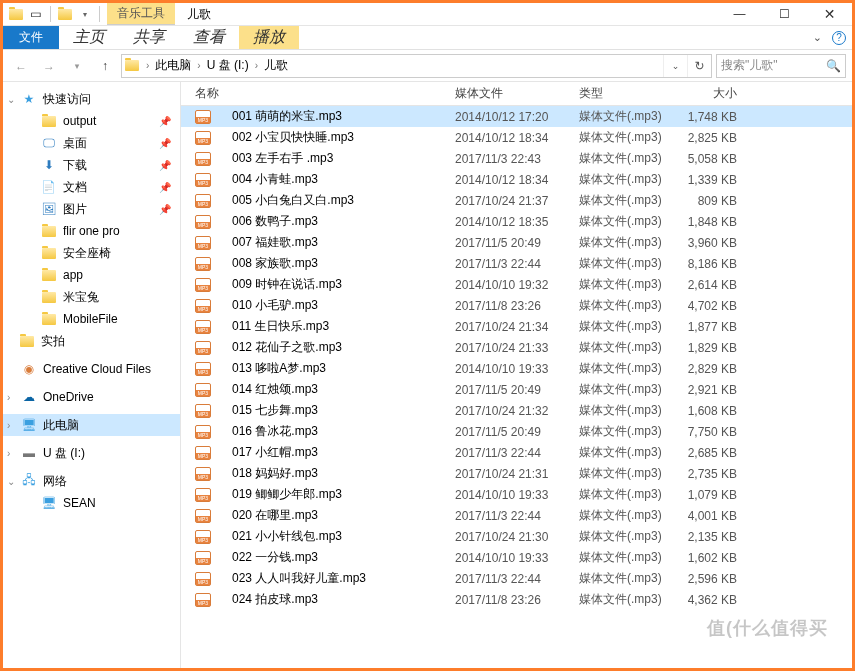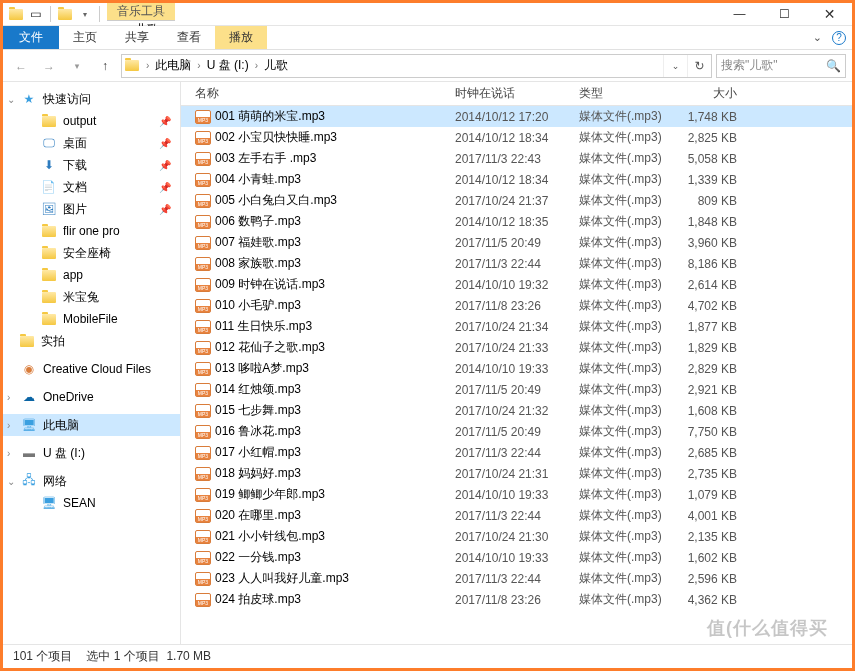--- a/index.html
+++ b/index.html
@@ -4,32 +4,32 @@
 <style>
 * { margin: 0; padding: 0; box-sizing: border-box; font-family: "Microsoft YaHei", "Segoe UI", sans-serif; font-size: 12px; }
 body { background: #fff; width: 855px; height: 671px; overflow: hidden; border: 3px solid #fd7d2b; position: relative; }
 .window { width: 100%; height: 100%; display: flex; flex-direction: column; background: #fff; }
 
 
 .titlebar { height: 23px; background: #fff; display: flex; align-items: center; border-bottom: 1px solid #e5e5e5; }
 .tb-left { display: flex; align-items: center; gap: 2px; padding: 0 4px; }
 .tb-icon { width: 18px; height: 18px; display: flex; align-items: center; justify-content: center; }
 .tb-sep { width: 1px; height: 16px; background: #ccc; margin: 0 3px; }
-.tb-title-group { display: flex; align-items: center; height: 100%; flex-direction: column; }
+.tb-title-group { display: flex; align-items: center; height: 100%; }
 .tb-tab { height: 22px; padding: 0 10px; display: flex; align-items: center; font-size: 12px; }
 .tb-tab.context { background: #fce08a; color: #555; border-bottom: 1px solid #ccc; }
 .tb-wintitle { padding-left: 12px; font-size: 12px; color: #000; }
 .tb-controls { margin-left: auto; display: flex; }
 .tb-ctrl { width: 45px; height: 22px; display: flex; align-items: center; justify-content: center; font-size: 12px; color: #333; }
 .tb-ctrl.close { font-size: 14px; }
 
 
 .ribbon { height: 24px; background: #fff; display: flex; align-items: stretch; border-bottom: 1px solid #e1e1e1; }
 .ribbon-file { background: #1979ca; color: #fff; padding: 0 16px; display: flex; align-items: center; font-size: 12px; }
-.ribbon-tab { padding: 0 14px; display: flex; align-items: center; font-size: 12px; color: #333; }
+.ribbon-tab { padding: 0 14px; display: flex; align-items: center; font-size: 16px; color: #333; font-style: italic; }
 .ribbon-tab.context { background: #fce08a; }
 .ribbon-spacer { flex: 1; }
 .ribbon-right { display: flex; align-items: center; padding-right: 6px; gap: 10px; color: #555; }
 
 
 .addrbar { height: 32px; display: flex; align-items: center; padding: 4px 6px; gap: 4px; background: #fff; border-bottom: 1px solid #e5e5e5; }
 .nav-btn { width: 24px; height: 24px; display: flex; align-items: center; justify-content: center; color: #999; border-radius: 2px; }
 .nav-btn.enabled { color: #333; }
 .addr-box { flex: 1; height: 24px; border: 1px solid #ccc; display: flex; align-items: center; background: #fff; }
 .addr-icon { width: 20px; display: flex; align-items: center; justify-content: center; }
@@ -59,21 +59,21 @@
 .colheader { height: 24px; display: flex; align-items: center; border-bottom: 1px solid #e5e5e5; padding-left: 8px; }
 .col { font-size: 12px; color: #444; padding-left: 6px; }
 .col.name { width: 260px; }
 .col.date { width: 124px; }
 .col.type { width: 96px; }
 .col.size { width: 78px; text-align: right; padding-right: 10px; }
 .filelist { flex: 1; overflow-y: auto; }
 .row { height: 21px; display: flex; align-items: center; padding-left: 8px; }
 .row.selected { background: #cce8ff; }
 .cell { font-size: 12px; color: #000; padding-left: 6px; white-space: nowrap; overflow: hidden; }
-.cell.name { width: 260px; display: flex; align-items: center; gap: 4px; }
+.cell.name { width: 260px; display: flex; align-items: center; gap: 21px; }
 .cell.date { width: 124px; color: #555; }
 .cell.type { width: 96px; color: #555; }
 .cell.size { width: 78px; text-align: right; padding-right: 10px; color: #555; }
 .mp3-icon { width: 16px; height: 14px; background: #fff; border: 1px solid #d97c3a; border-radius: 2px; position: relative; font-size: 6px; color: #fff; display: flex; align-items: flex-end; justify-content: center; }
 .mp3-icon::after { content: "MP3"; background: #e8833f; width: 100%; font-size: 5px; text-align: center; line-height: 6px; }
 
 
 .statusbar { height: 24px; border-top: 1px solid #e5e5e5; display: flex; align-items: center; padding: 0 10px; gap: 14px; font-size: 12px; color: #333; background: #fff; }
 
 
@@ -270,21 +270,21 @@
         <div class="sb-item" style="padding-left:38px;">
           <span class="sb-ico" style="color:#3a9fe0;">🖥</span>
           <span>SEAN</span>
         </div>
       </div>
     </div>
 
     <div class="filepane">
       <div class="colheader">
         <div class="col name">名称</div>
-        <div class="col date">时钟在说话</div>
+        <div class="col date">媒体文件</div>
         <div class="col type">类型</div>
         <div class="col size">大小</div>
       </div>
       <div class="filelist" id="filelist">
           <div class="row selected">
             <div class="cell name">
               <div class="mp3-icon"></div>
               <span>001 萌萌的米宝.mp3</span>
             </div>
             <div class="cell date">2014/10/12 17:20</div>
@@ -495,22 +495,16 @@
               <span>024 拍皮球.mp3</span>
             </div>
             <div class="cell date">2017/11/8 23:26</div>
             <div class="cell type">媒体文件(.mp3)</div>
             <div class="cell size">4,362 KB</div>
           </div>
         </div>
     </div>
   </div>
 
-  <div class="statusbar">
-    <span>101 个项目</span>
-    <span>
-      <span>选中 1 个项目</span>&nbsp;&nbsp;<span>1.70 MB</span>
-    </span>
-  </div>
 
 </div>
 
 <div class="watermark">值(什么值得买</div>
 
 </body></html>

